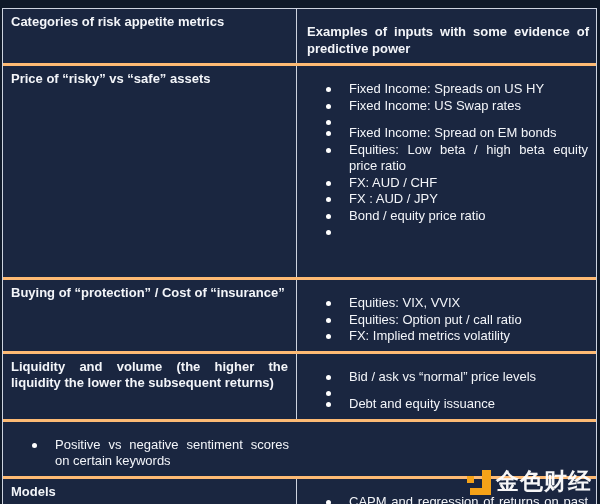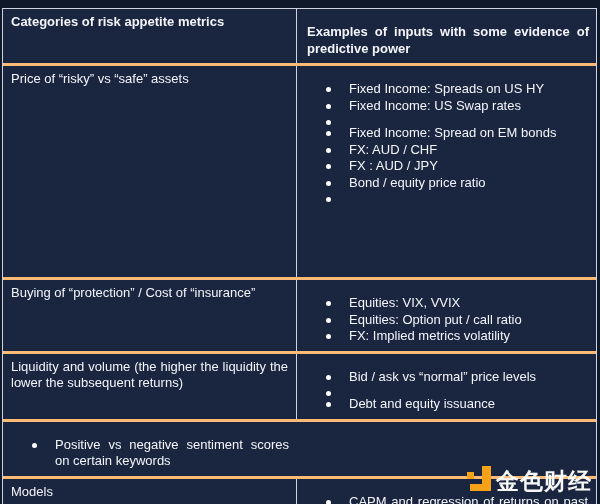--- a/index.html
+++ b/index.html
@@ -25,20 +25,21 @@
     grid-template-columns: 294px 1fr;
     border-bottom: 3px solid #fdba74;
   }
   .row:last-child { border-bottom: none; }
   #rows-container .row:last-child { border-bottom: 1px solid #cdd3df; }
   .cell { background: #1a2640; }
   .cell.left {
     border-right: 1px solid #cdd3df;
     padding: 5px 8px 6px 8px;
     text-align: justify;
+    font-weight: bold;
   }
   .cell.right { padding: 15px 7px 6px 10px; }
   .header-row { min-height: 38px; }
   .header-row .cell { font-weight: bold; }
   .header-row .cell.right { text-align: justify; }
   
   #rows-container .row:nth-child(1) { min-height: 214px; }
   #rows-container .row:nth-child(2) { min-height: 57px; }
   #rows-container .row:nth-child(3) { min-height: 58px; }
   #rows-container .row:nth-child(4) { min-height: 42px; }
@@ -59,21 +60,21 @@
   }
   .bullet-text {
     flex: 1;
     text-align: justify;
     padding-right: 1px;
   }
   .watermark {
     position: absolute;
     right: 8px; bottom: 7px;
     display: flex;
-    align-items: flex-start;
+    align-items: flex-end;
     gap: 4px;
     z-index: 5;
   }
   .wm-text {
     color: #ffffff;
     font-size: 23px;
     font-weight: bold;
     letter-spacing: 1px;
     font-family: "DejaVu Sans", sans-serif;
     opacity: 0.96;
@@ -112,20 +113,26 @@
               </span>
   </li>
 
   <li class="bullet-item">
     <span class="dot-wrap">
                 <span class="dot"></span>
               </span>
     <span class="bullet-text">Fixed Income: Spread on EM bonds</span>
   </li>
 
+  <li class="bullet-item">
+    <span class="dot-wrap">
+                <span class="dot"></span>
+              </span>
+    <span class="bullet-text">Equities: Low beta / high beta equity price ratio</span>
+  </li>
 
   <li class="bullet-item">
     <span class="dot-wrap">
                 <span class="dot"></span>
               </span>
     <span class="bullet-text">FX: AUD / CHF</span>
   </li>
 
   <li class="bullet-item">
     <span class="dot-wrap">

